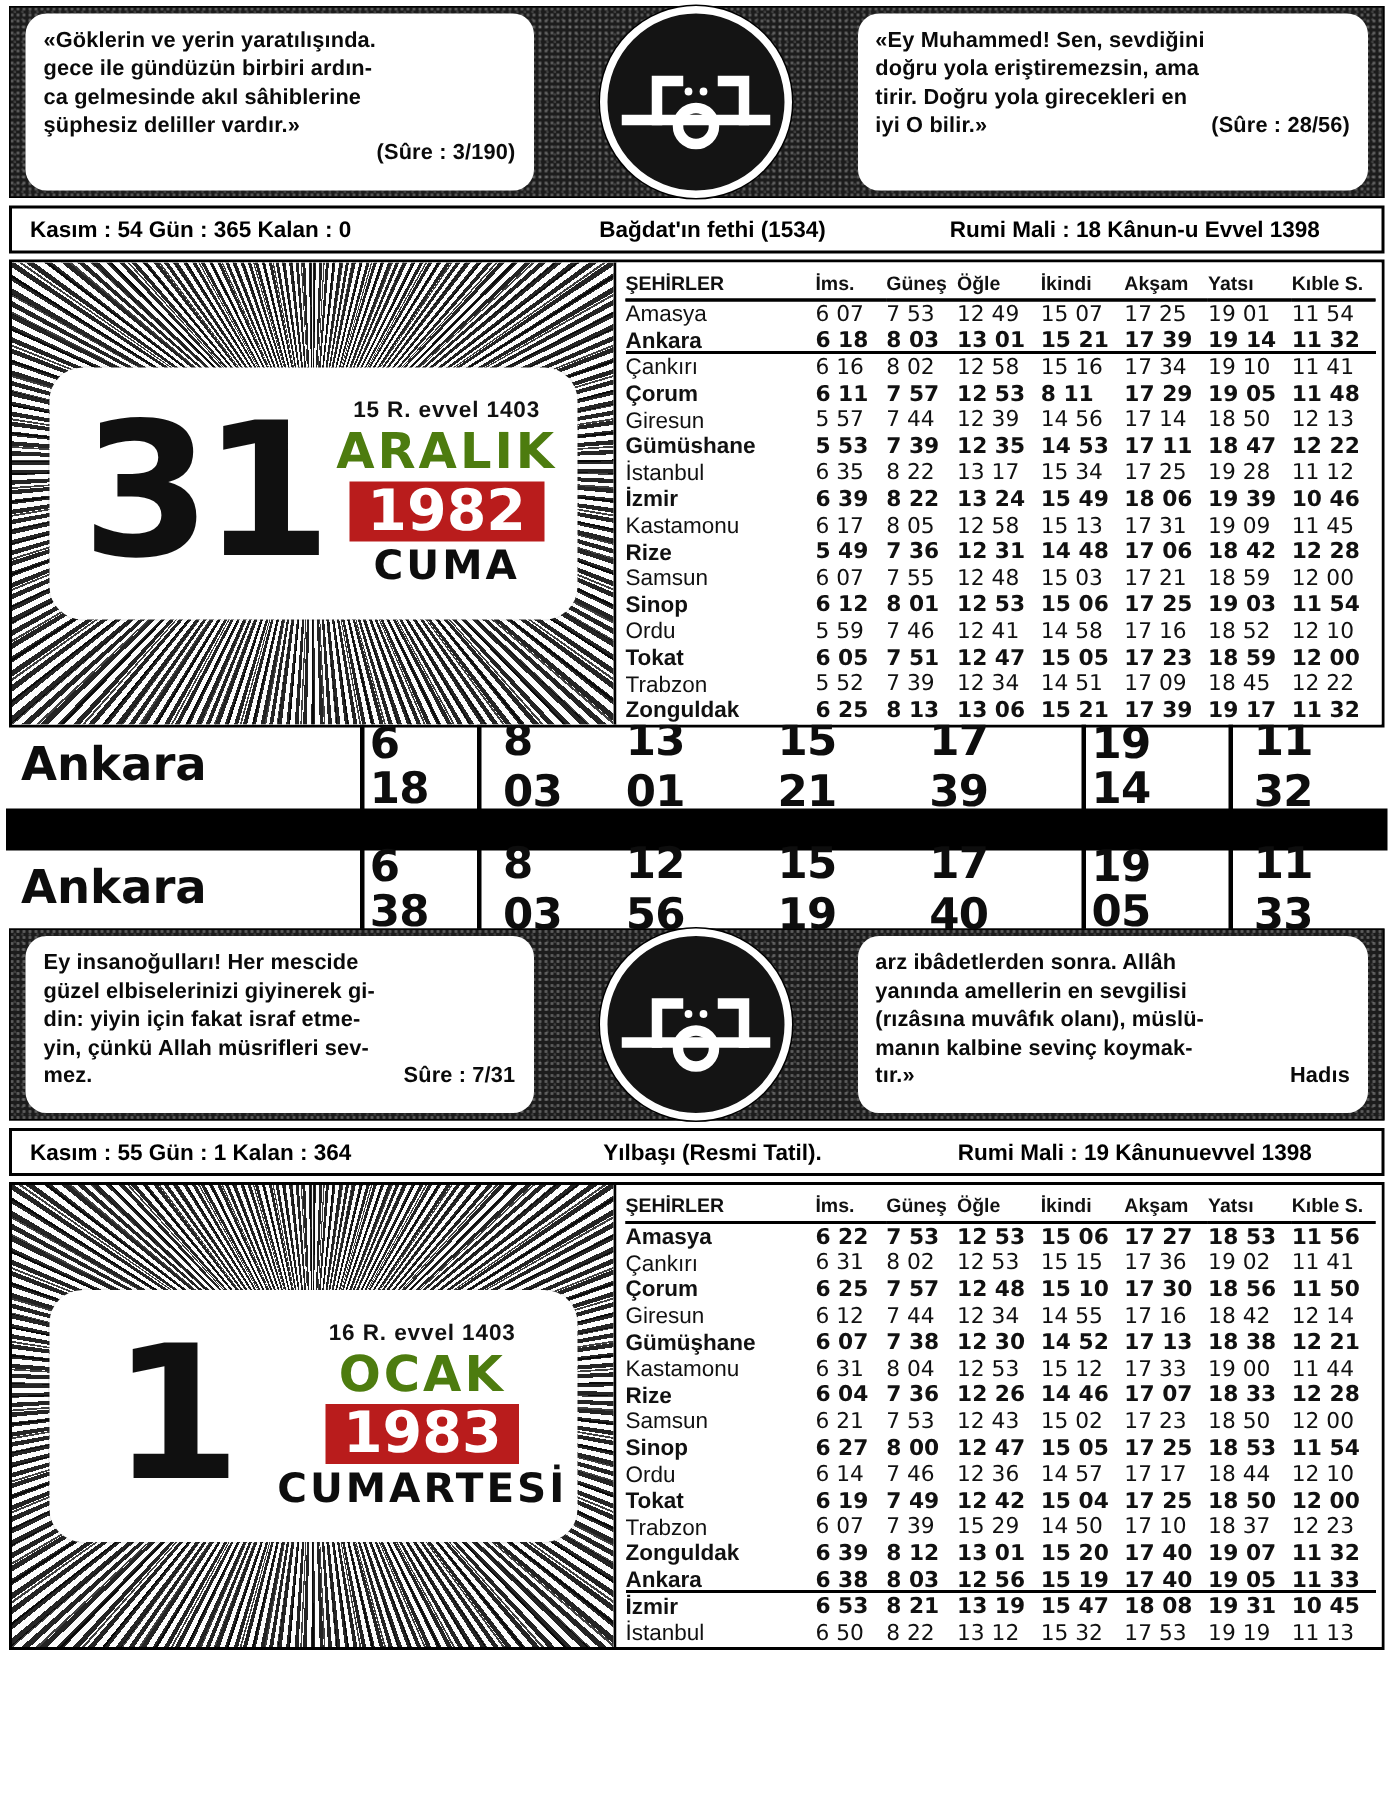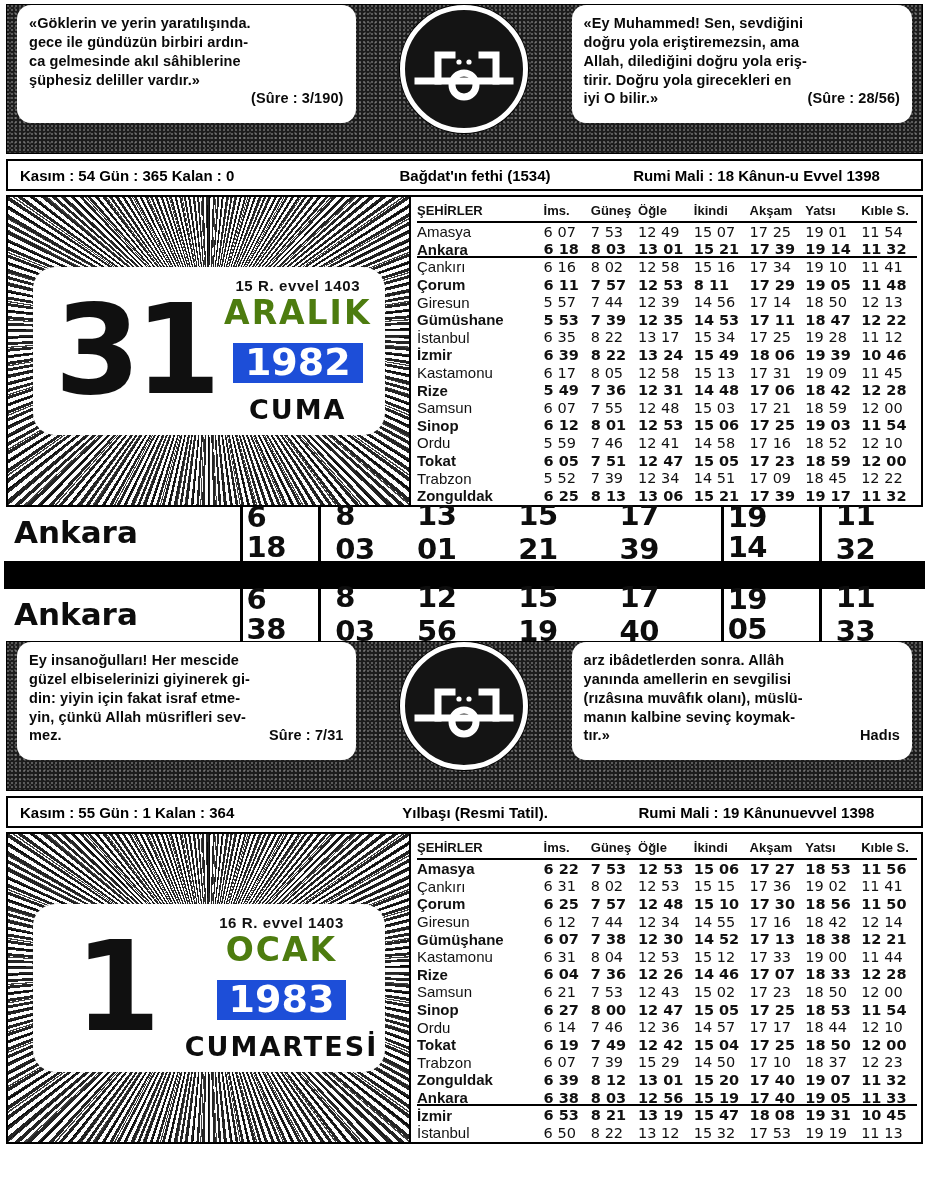--- a/index.html
+++ b/index.html
@@ -22,24 +22,24 @@
       radial-gradient(circle at 3px 3px, rgba(255,255,255,.16) 0.8px, transparent 1.0px);
     background-size:4px 4px,5px 5px;
   }
 
   
   .panel{position:relative;box-sizing:border-box;}
 
   
   .quote-strip{
     position:relative;
-    height:150px;
+    height:128px;
     margin:4px 6px 0 6px;
     box-sizing:border-box;
-    display:flex;align-items:flex-start;justify-content:space-between;
+    display:flex;align-items:center;justify-content:space-between;
     padding:0 10px;
     border:1px solid #000;
     gap:44px;
   }
   .quote-box{
     background:#fff;
     border-radius:14px;
     box-sizing:border-box;
     padding:9px 12px 8px 12px;
     font-weight:bold;
@@ -139,23 +139,23 @@
   }
   .big-day.one{padding:0 30px 0 42px;}
   .date-right{
     flex:1;text-align:center;padding-right:10px;
     display:flex;flex-direction:column;align-items:center;justify-content:center;
   }
   .hijri{font-size:15px;font-weight:bold;letter-spacing:.6px;color:#111;margin-bottom:2px;}
   .month{font-size:33px;font-weight:bold;letter-spacing:2px;color:#4d7c0f;line-height:1.05;
          font-family:"DejaVu Sans", sans-serif;}
   .year{
-    background:#1d4ed8;color:#fff;
+    background:#b91c1c;color:#fff;
     font-size:38px;font-weight:bold;letter-spacing:0px;
-    padding:0 12px 2px 12px;margin:12px 0;line-height:1.02;
+    padding:0 12px 2px 12px;margin:2px 0;line-height:1.02;
     font-family:"DejaVu Sans", sans-serif;
   }
   .weekday{font-size:27px;font-weight:bold;letter-spacing:2px;color:#0d0d0d;line-height:1.1;
            font-family:"DejaVu Sans", sans-serif;}
 
   
   .times-table{
     flex:1;background:#fff;position:relative;box-sizing:border-box;
     padding:4px 4px 2px 6px;
   }
@@ -232,21 +232,20 @@
             <circle cx="52" cy="50" r="12" fill="none" stroke="#ffffff" stroke-width="7"></circle>
             <circle cx="47" cy="27" r="2.6" fill="#ffffff"></circle>
             <circle cx="57" cy="27" r="2.6" fill="#ffffff"></circle>
           </svg>
         </div>
       </div>
 
       <div class="quote-box quote-right">
         <div class="q-line">«Ey Muhammed! Sen, sevdiğini</div>
         <div class="q-line">doğru yola eriştiremezsin,  ama</div>
-        <div class="q-line">Allah, dilediğini doğru yola eriş-</div>
         <div class="q-line">tirir.  Doğru yola girecekleri en</div>
         <div class="q-tail">
           <span>iyi O bilir.»</span>
           <span>(Sûre : 28/56)</span>
         </div>
       </div>
     </div>
 
     <div class="info-bar">
       <div class="info-a">Kasım : 54 Gün : 365 Kalan : 0</div>

